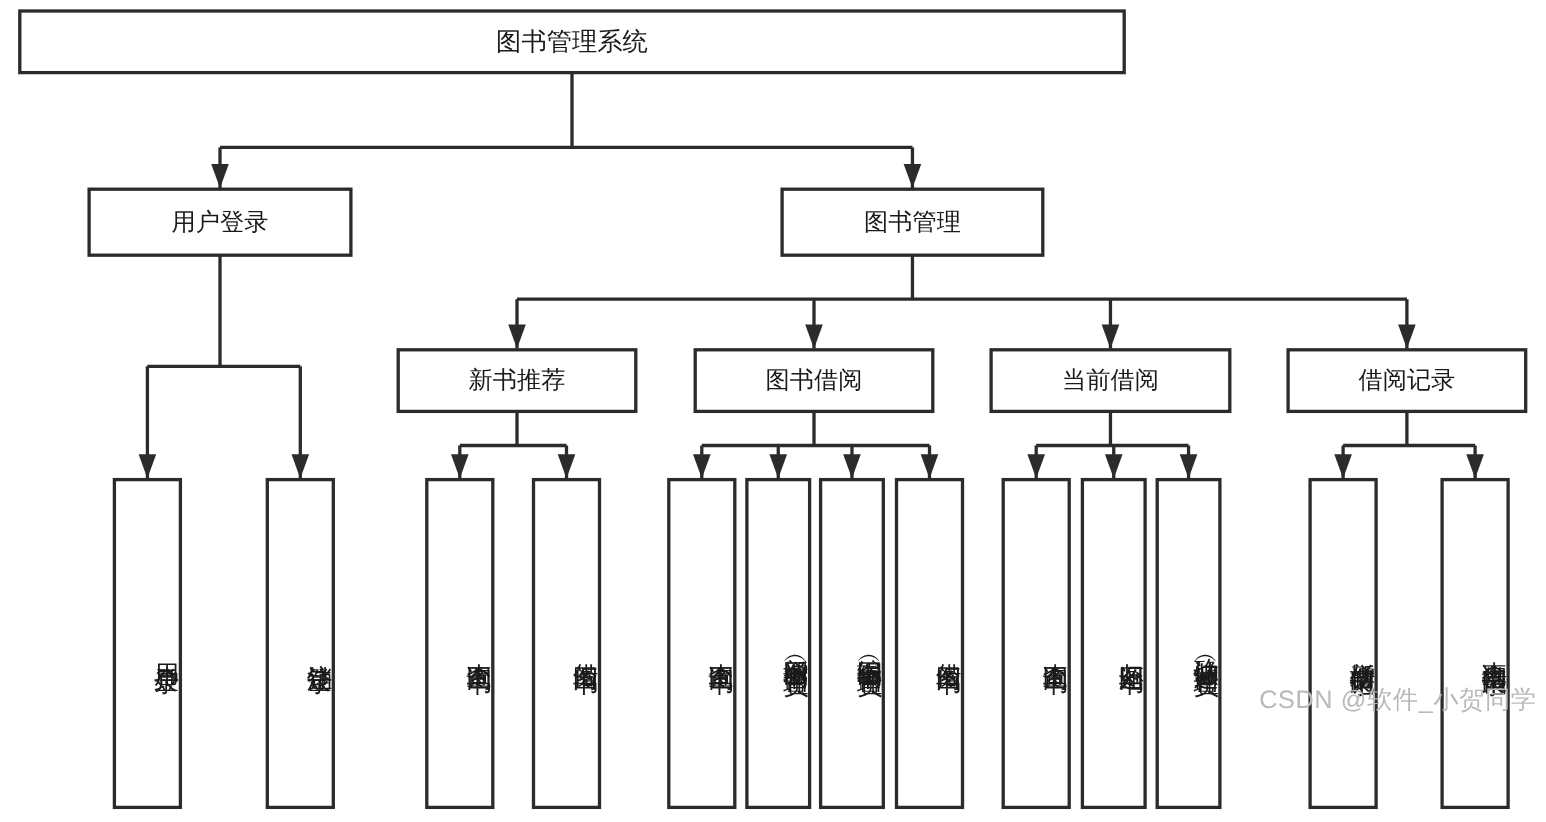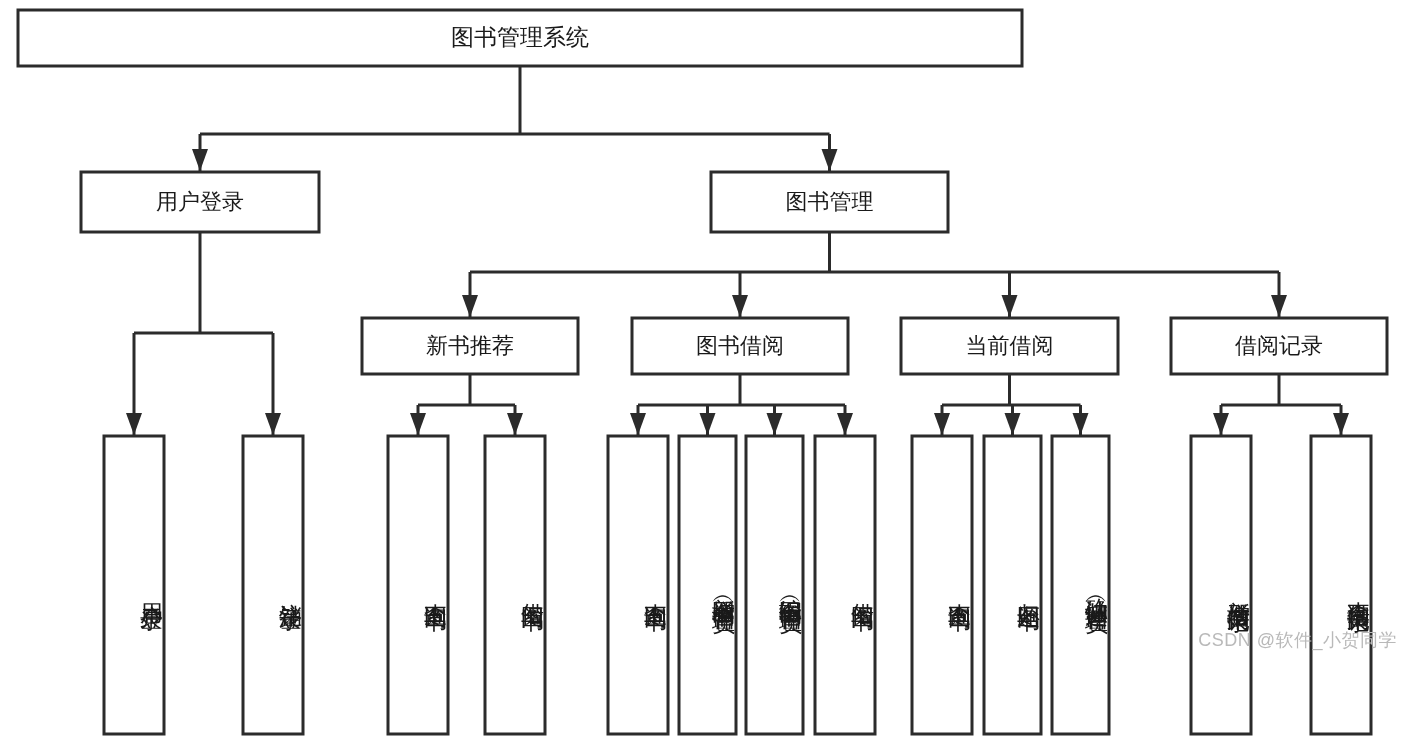--- a/index.html
+++ b/index.html
@@ -28,21 +28,21 @@
     letter-spacing:2px;
     display:flex;
     align-items:flex-start;
     justify-content:center;
     white-space:nowrap;
     pointer-events:none;
   }
   .watermark{
     position:absolute;right:8px;bottom:4px;
     font-family:"Liberation Sans","DejaVu Sans",sans-serif;
-    font-size:18px;color:#b9b9b9;letter-spacing:.5px;white-space:nowrap;
+    font-size:23px;color:#b9b9b9;letter-spacing:.5px;white-space:nowrap;
   }
 </style>
 </head>
 <body>
 
 <div id="stage">
 
   <svg class="diagram" viewBox="0 0 1405 747">
     <g id="edges">
         <line x1="520" y1="66" x2="520" y2="134" class="edge"></line>

